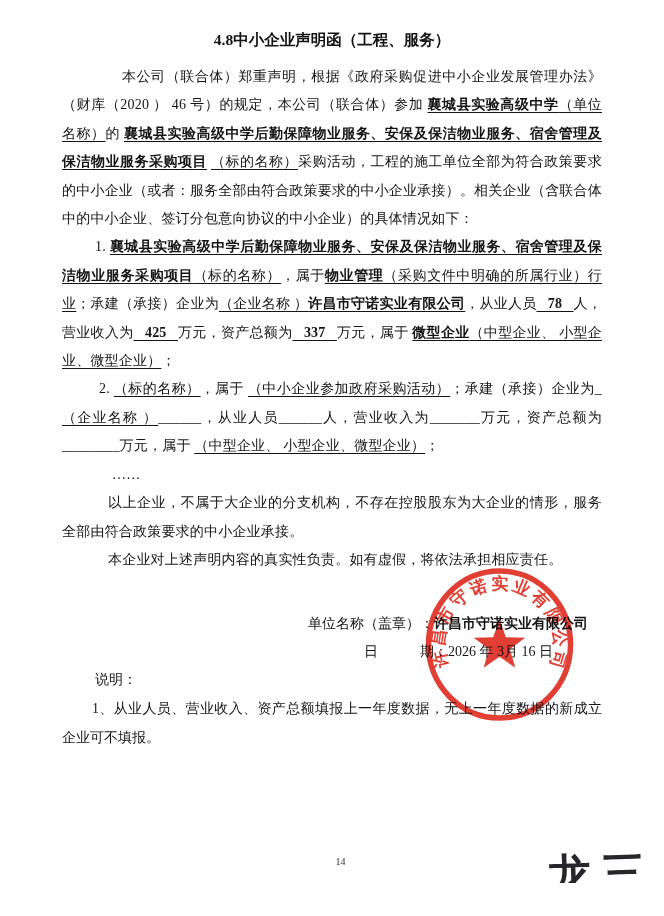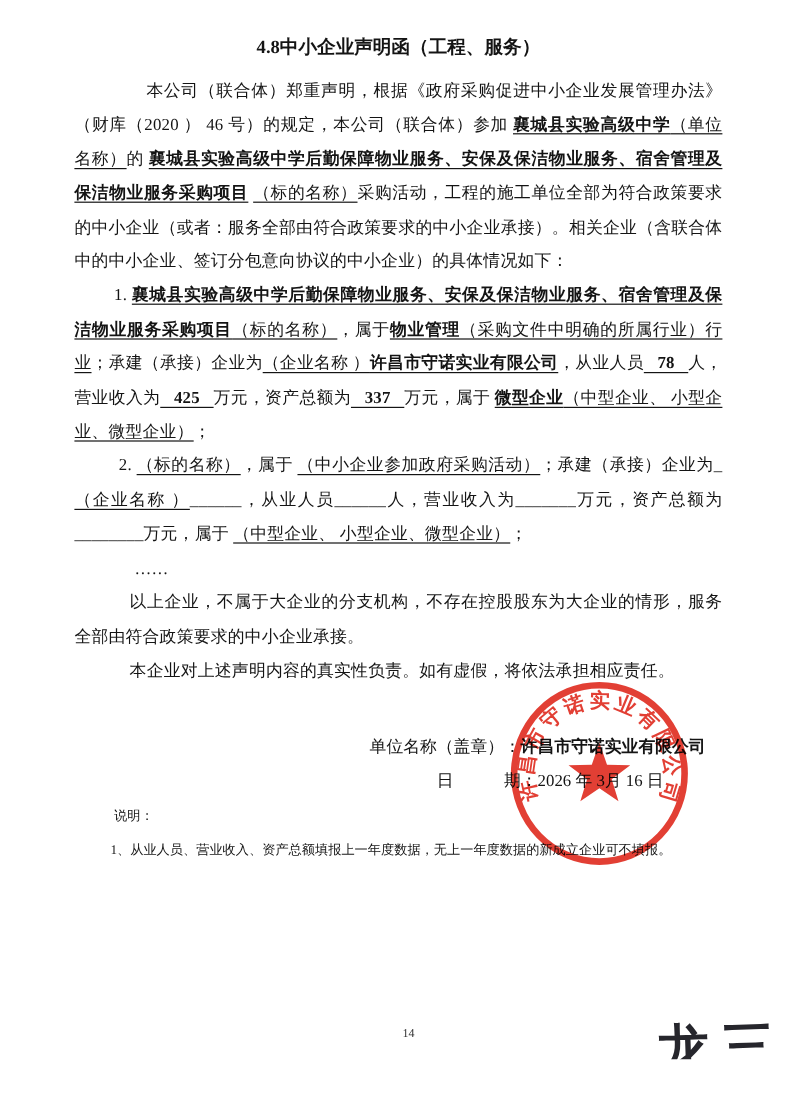--- a/index.html
+++ b/index.html
@@ -8,21 +8,21 @@
   .content{padding:30px 62px 0 62px;}
   .doc-title{font-size:15.5px;font-weight:bold;text-align:center;margin:0 0 13px 0;line-height:20px;}
   .bodytext p{margin:0;font-size:14px;line-height:28.4px;text-align:justify;letter-spacing:.2px;}
   .i60{text-indent:60px}.i33{text-indent:33px}.i37{text-indent:37px}.i50{text-indent:50px}.i46{text-indent:46px}
   .b{font-weight:bold;}
   .u{text-decoration:underline;text-underline-offset:3px;text-decoration-thickness:1px;}
   .bu{font-weight:bold;text-decoration:underline;text-underline-offset:3px;text-decoration-thickness:1px;}
   .sig{margin-top:36px;font-size:14px;line-height:28px;}
   .sig-l1{margin-left:246px;}
   .sig-l2{margin-left:302px;}
-  .notes{font-size:11px;line-height:28.6px;}
+  .notes{font-size:14px;line-height:28.6px;}
   .notes p{margin:0;text-align:justify;}
   .nh{text-indent:33px;}
   .n1{text-indent:30px;}
   .n2{text-indent:50px;}
   .seal{position:absolute;left:423px;top:566px;mix-blend-mode:multiply;opacity:.9;}
   .seal text{font-family:"Liberation Serif","DejaVu Serif",serif;font-weight:bold;font-size:17px;letter-spacing:3px;}
   .pageno{position:absolute;left:0;right:8px;top:856px;text-align:center;font-size:10px;color:#333;padding-left:25px;}
   .wm{position:absolute;right:10px;top:848px;font-size:44px;font-weight:bold;line-height:1.2;
       letter-spacing:9px;transform:rotate(-2deg);font-family:"DejaVu Sans","Liberation Sans",sans-serif;}
 </style>

